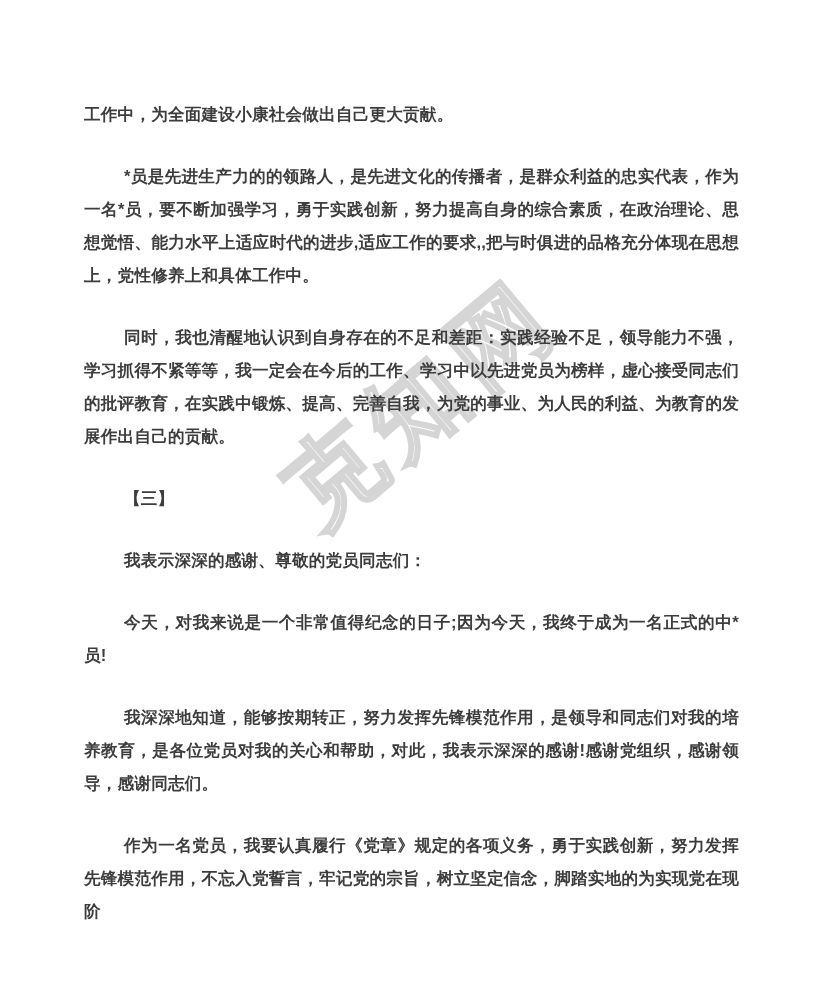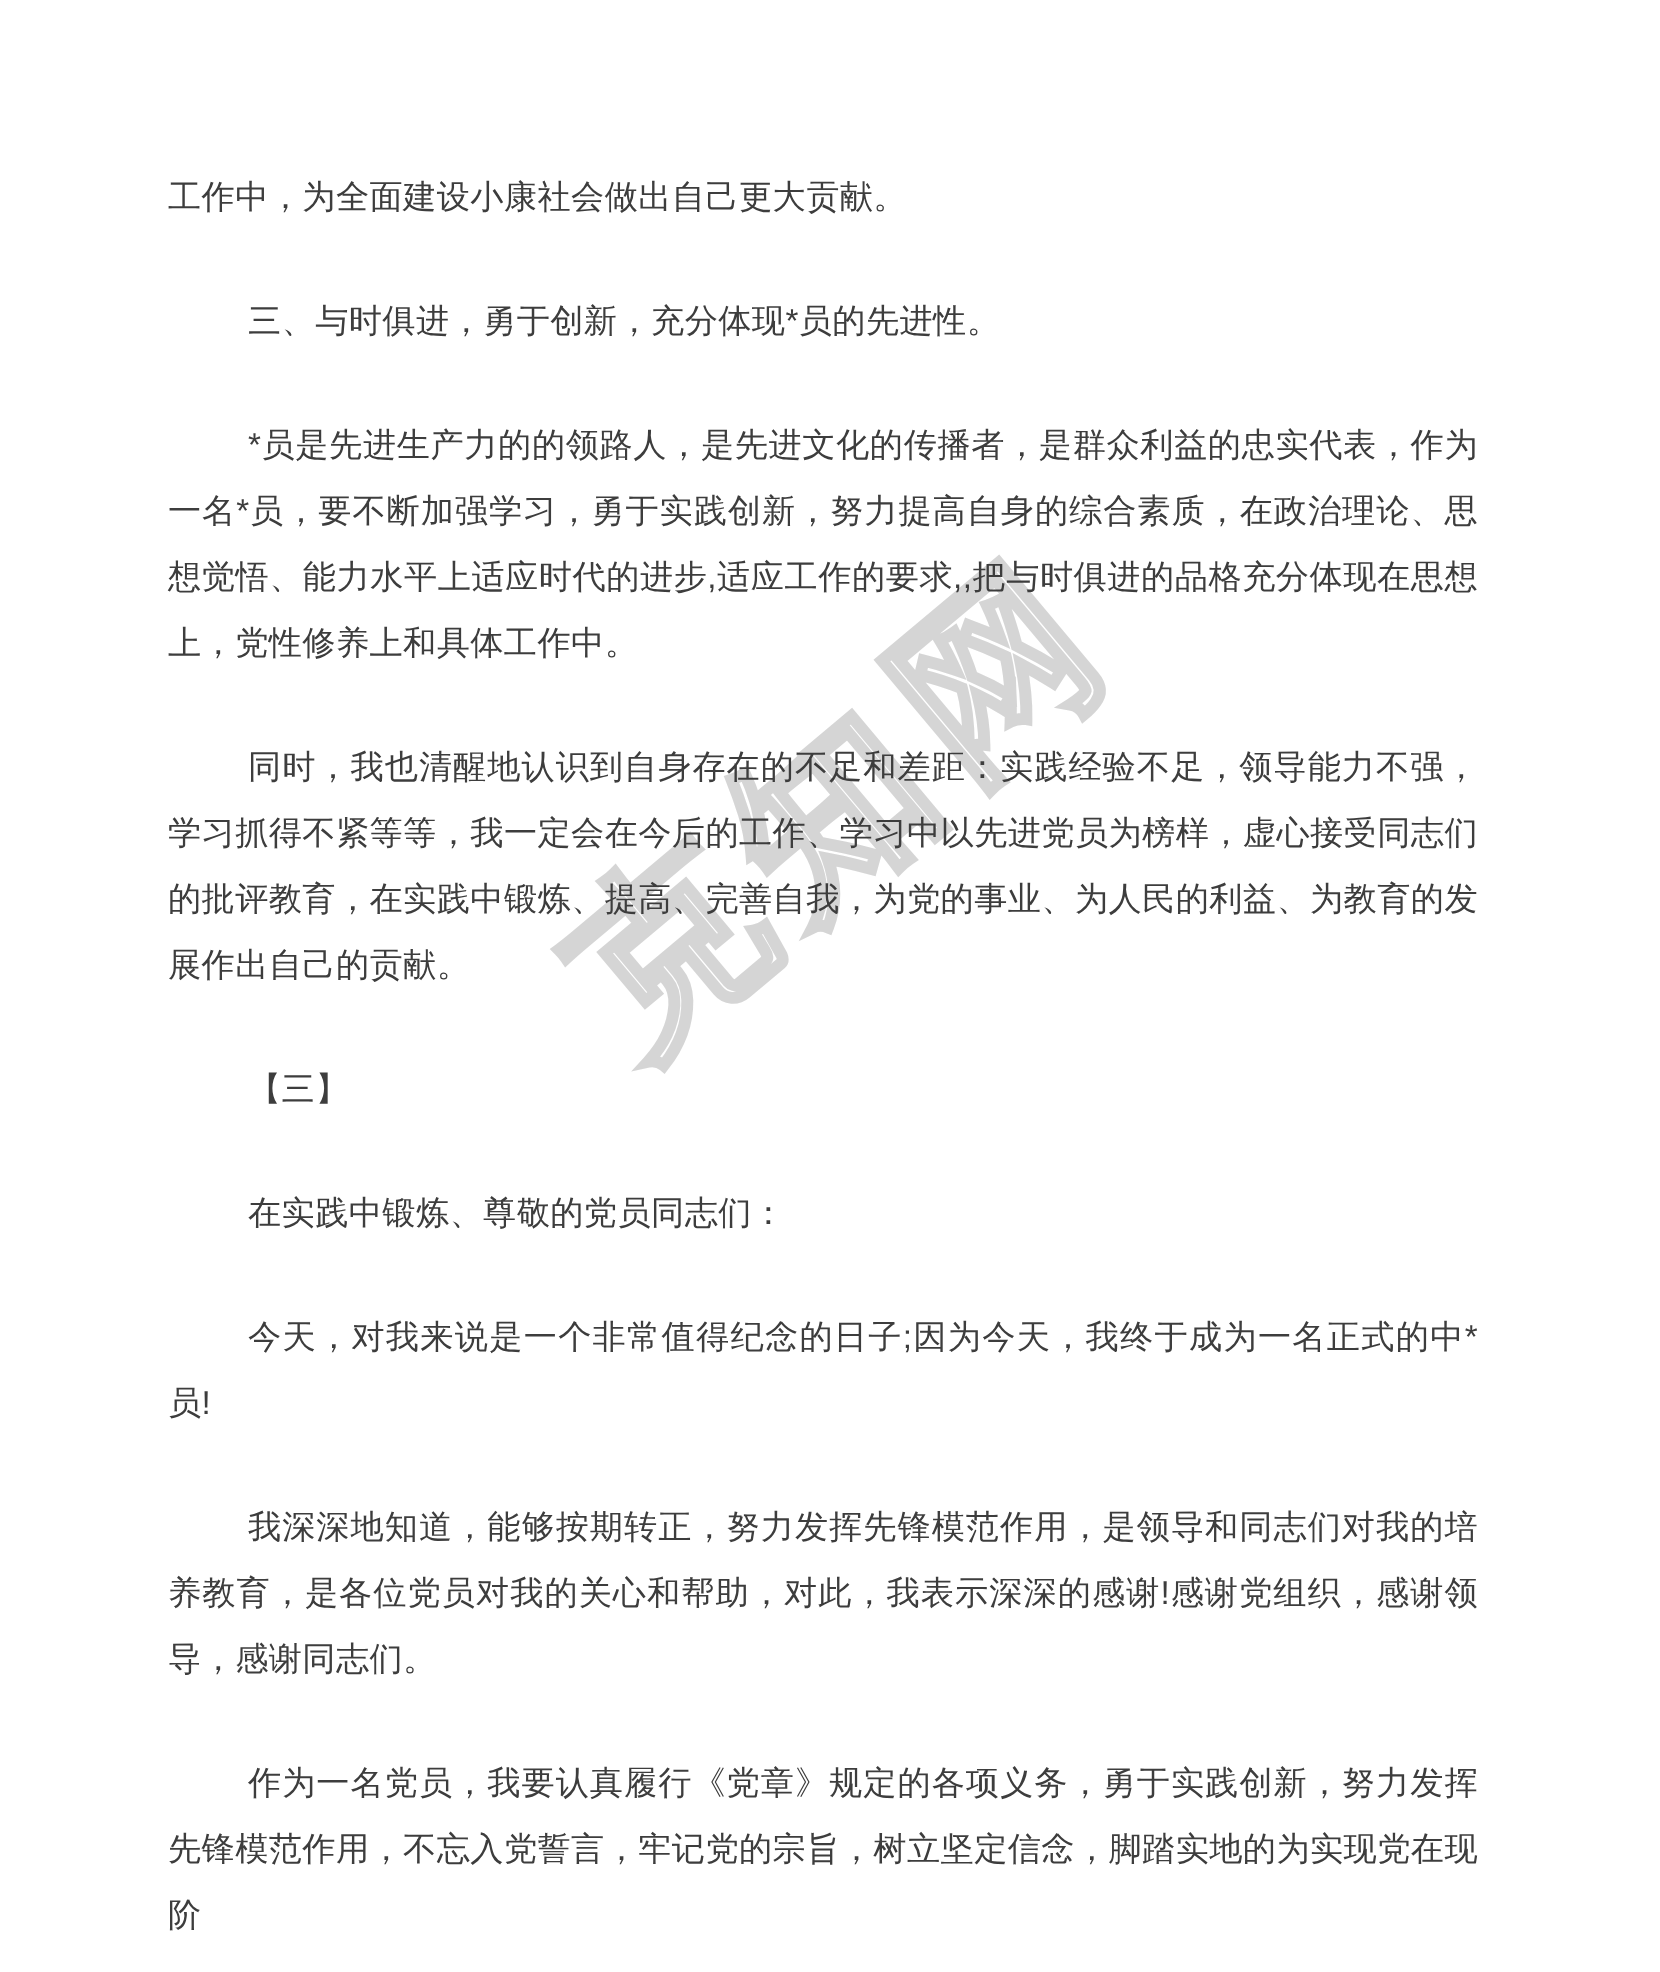--- a/index.html
+++ b/index.html
@@ -46,36 +46,36 @@
     top: 82px;
     width: 655px;
     z-index: 1;
     font-size: 16.6px;
     line-height: 33px;
     color: #3d3d3d;
     text-align: justify;
     letter-spacing: 0.2px;
   }
   .para {
-    margin: 0 0 29px 0;
+    margin: 16px 0 29px 0;
     padding: 0;
+    font-weight: bold;
   }
   .para.indent {
     text-indent: 40px;
   }
 </style>
 </head>
 <body>
 
 <div class="page">
   <div class="watermark">克知网</div>
   <main class="content">
       <p class="para">工作中，为全面建设小康社会做出自己更大贡献。</p>
-      <p class="para indent">三、与时俱进，勇于创新，充分体现*员的先进性。</p>
       <p class="para indent">*员是先进生产力的的领路人，是先进文化的传播者，是群众利益的忠实代表，作为一名*员，要不断加强学习，勇于实践创新，努力提高自身的综合素质，在政治理论、思想觉悟、能力水平上适应时代的进步,适应工作的要求,,把与时俱进的品格充分体现在思想上，党性修养上和具体工作中。</p>
       <p class="para indent">同时，我也清醒地认识到自身存在的不足和差距：实践经验不足，领导能力不强，学习抓得不紧等等，我一定会在今后的工作、学习中以先进党员为榜样，虚心接受同志们的批评教育，在实践中锻炼、提高、完善自我，为党的事业、为人民的利益、为教育的发展作出自己的贡献。</p>
       <p class="para indent">【三】</p>
-      <p class="para indent">在实践中锻炼、尊敬的党员同志们：</p>
+      <p class="para indent">我表示深深的感谢、尊敬的党员同志们：</p>
       <p class="para indent">今天，对我来说是一个非常值得纪念的日子;因为今天，我终于成为一名正式的中*员!</p>
       <p class="para indent">我深深地知道，能够按期转正，努力发挥先锋模范作用，是领导和同志们对我的培养教育，是各位党员对我的关心和帮助，对此，我表示深深的感谢!感谢党组织，感谢领导，感谢同志们。</p>
       <p class="para indent">作为一名党员，我要认真履行《党章》规定的各项义务，勇于实践创新，努力发挥先锋模范作用，不忘入党誓言，牢记党的宗旨，树立坚定信念，脚踏实地的为实现党在现阶</p>
     </main>
 </div>
 
 </body></html>

